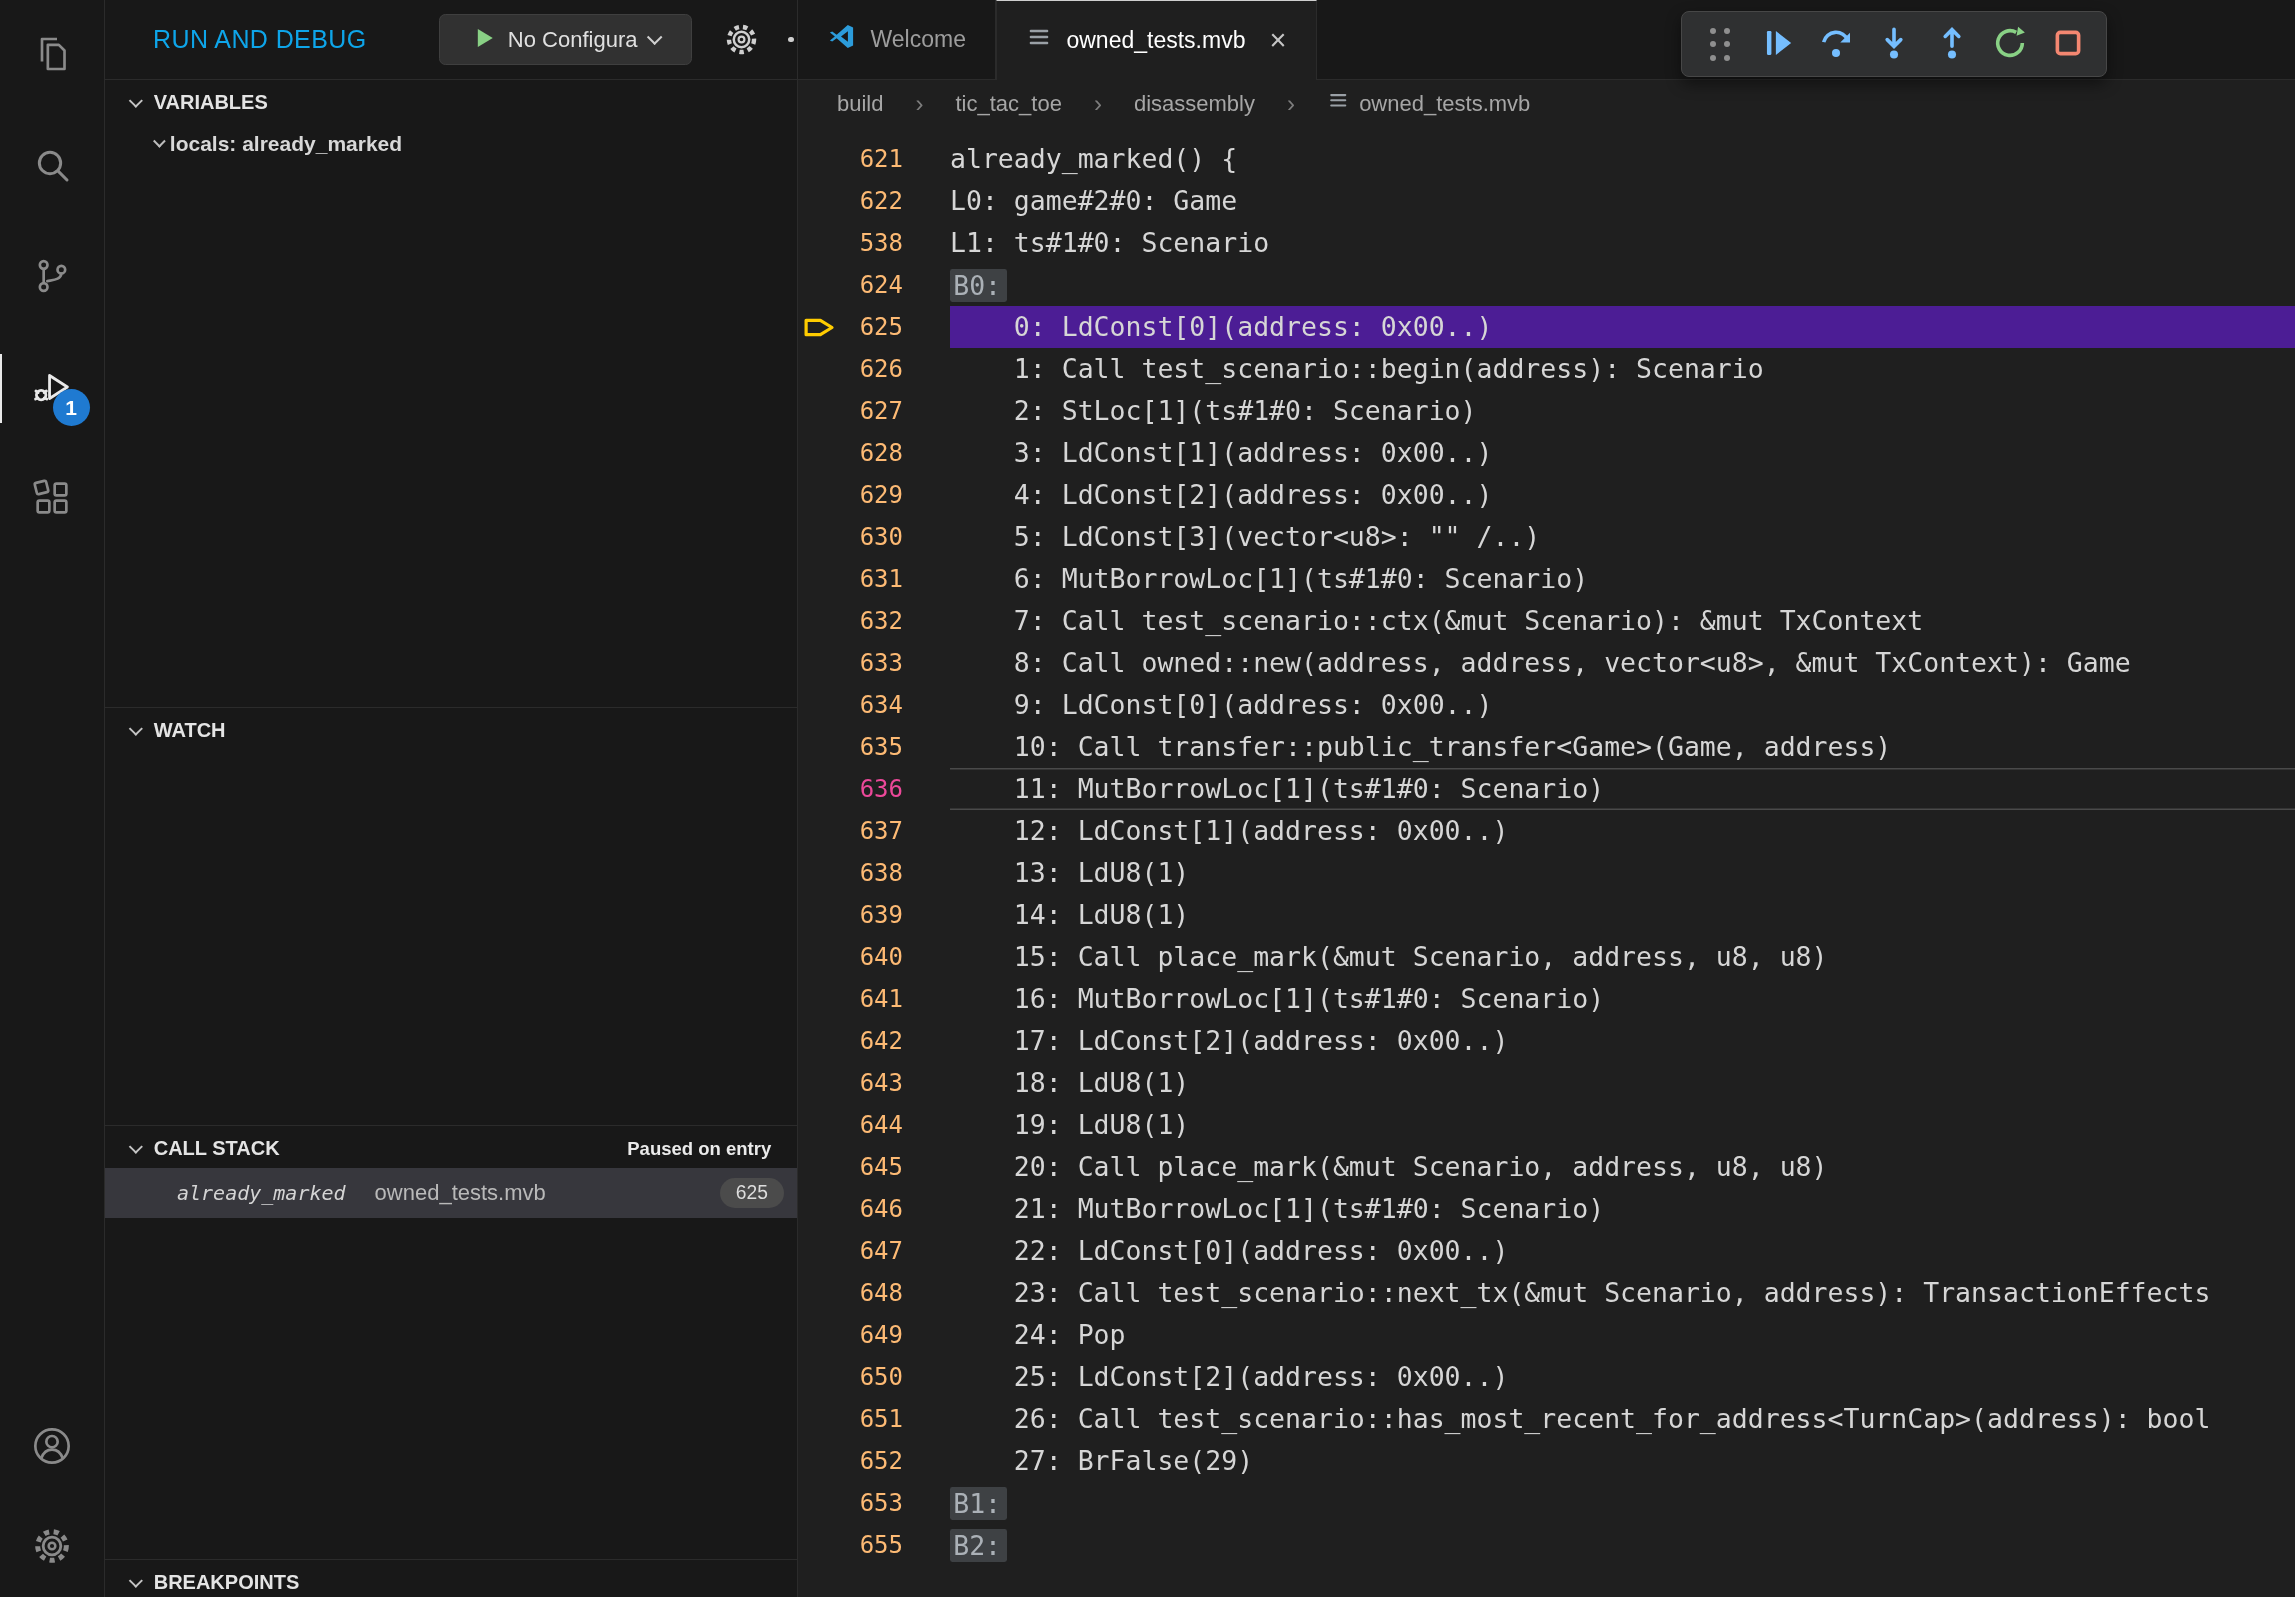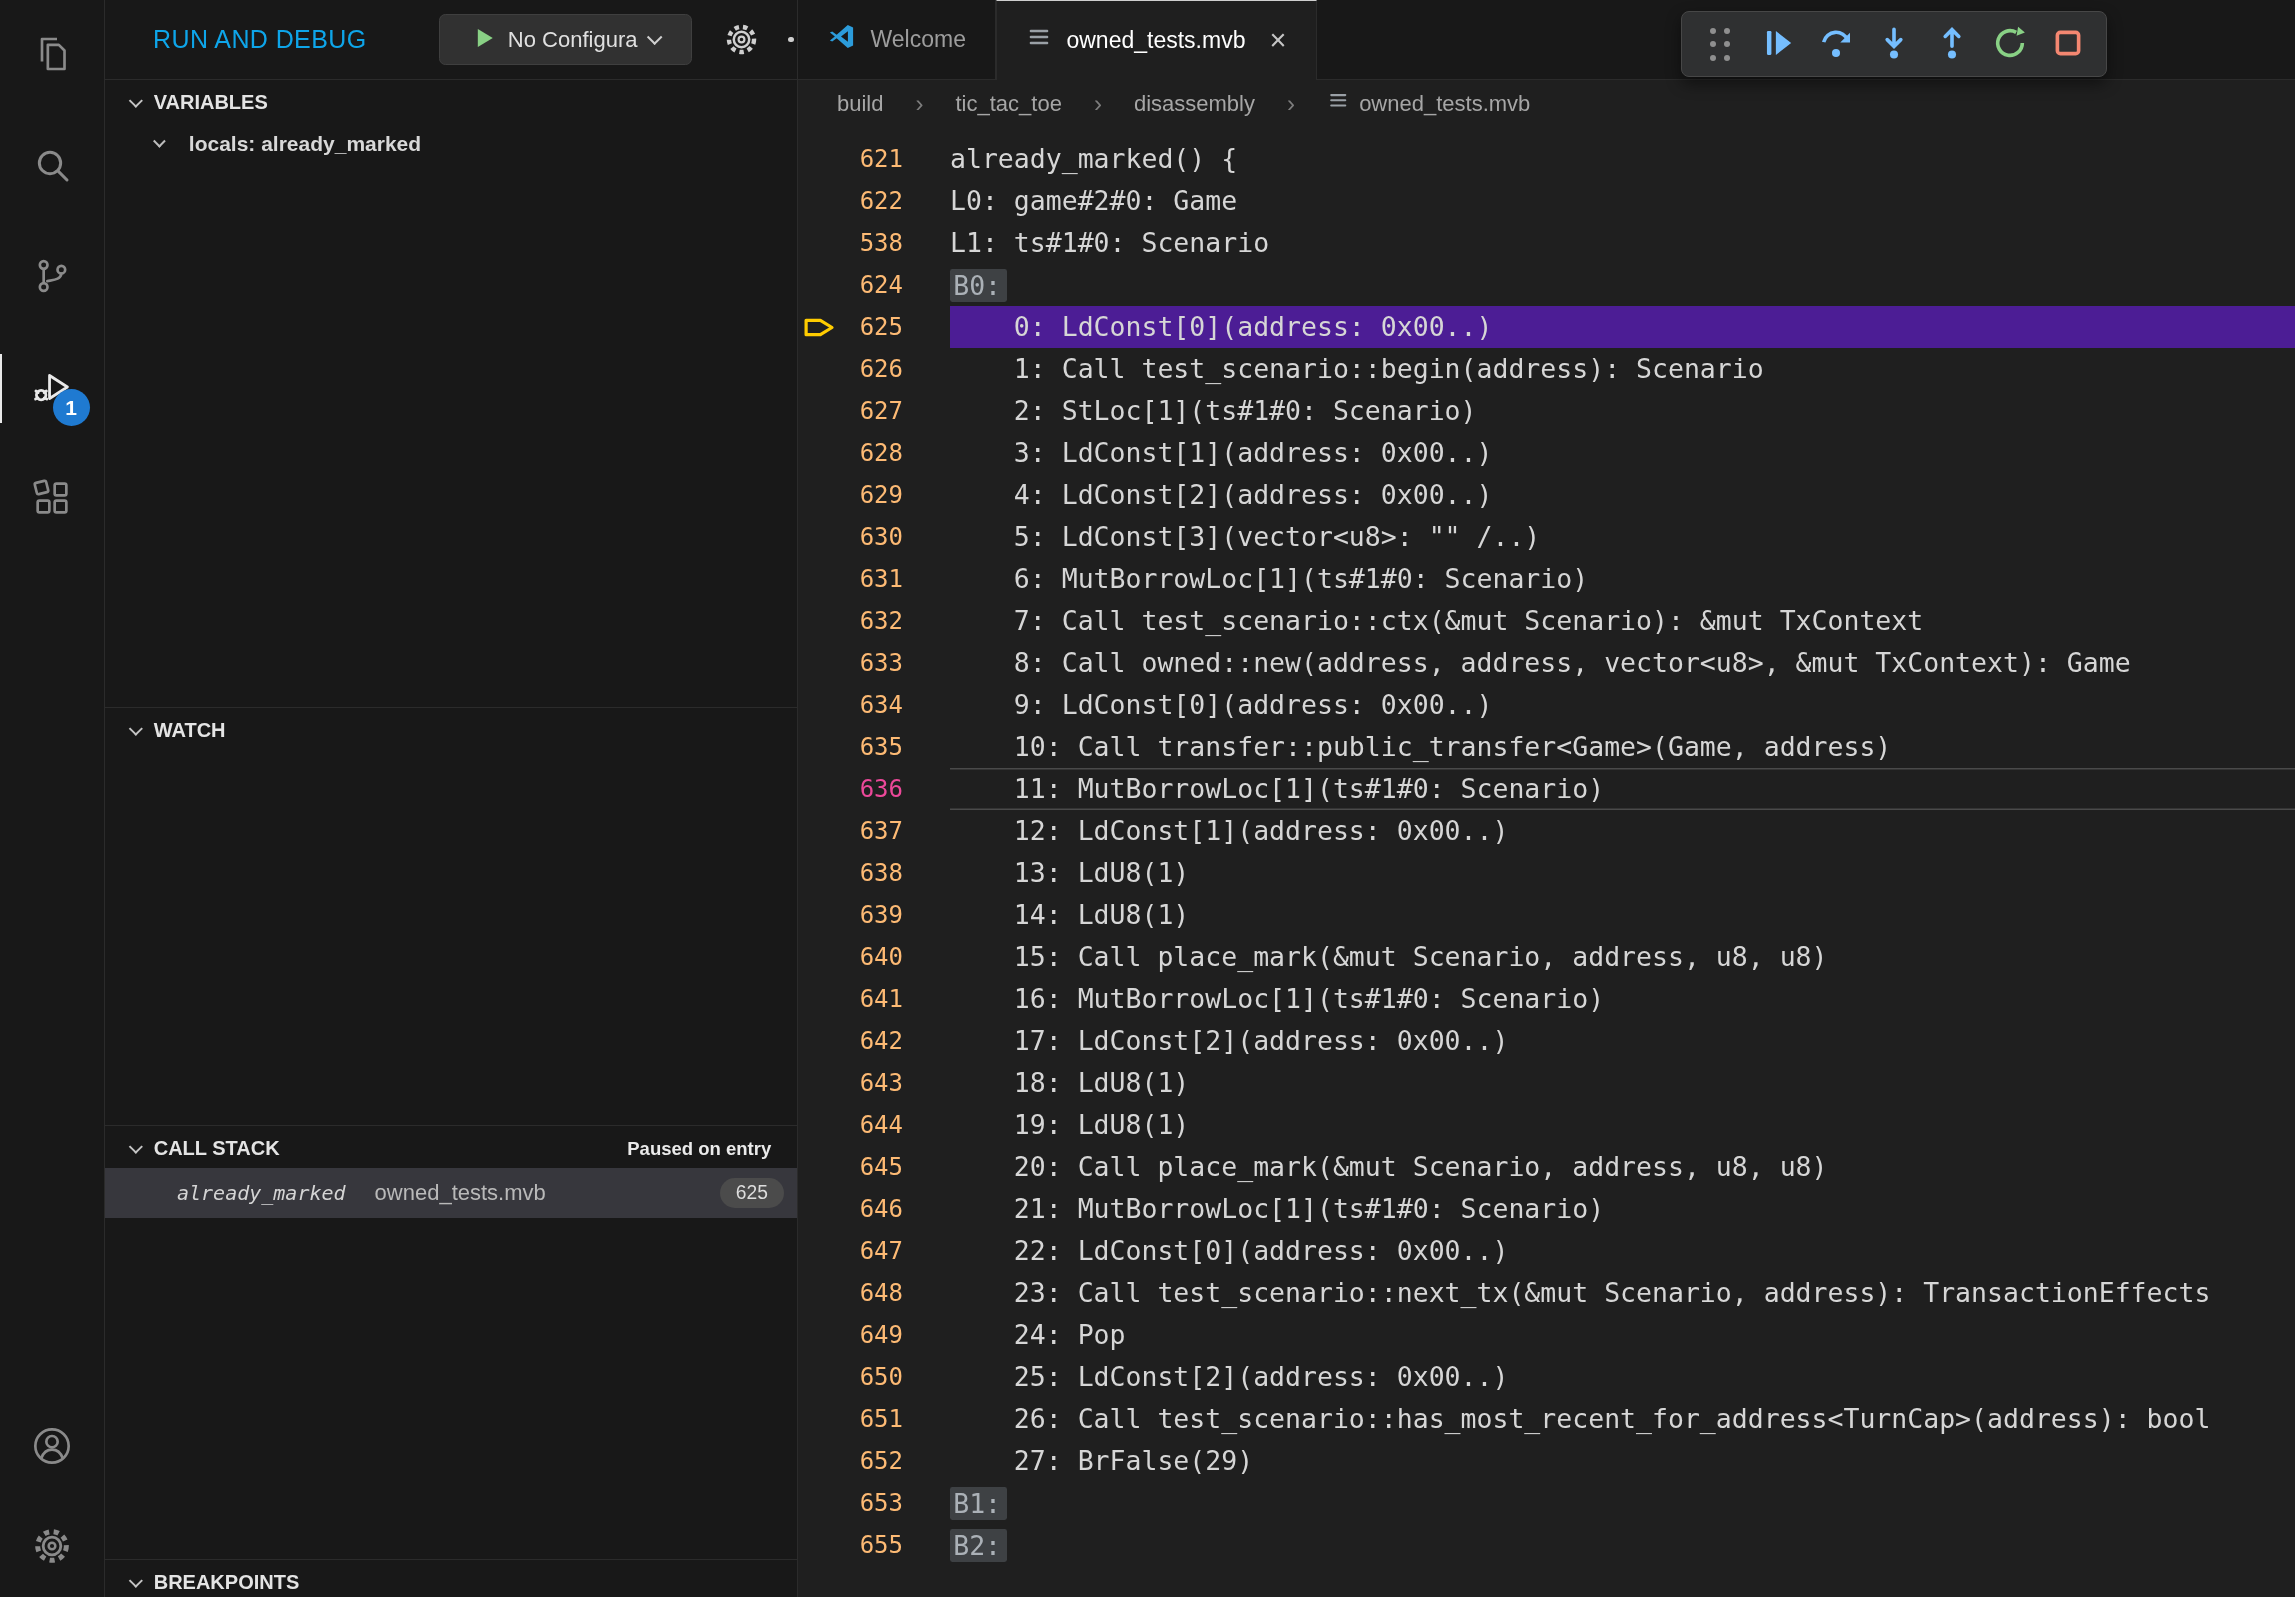--- a/index.html
+++ b/index.html
@@ -67,21 +67,21 @@
   .panel.watch { height:418px; flex:0 0 418px; border-top:0.8px solid #2b2b2b; }
   .panel.callstack { height:434px; flex:0 0 434px; border-top:0.8px solid #2b2b2b; }
   .panel.breakpoints { flex:1; border-top:0.8px solid #2b2b2b; }
   .panel-header {
     display:flex; align-items:center; gap:13px; padding:11.3px 14.5px 8px 26px;
     font-size:20px; font-weight:bold; color:#e4e4e4; cursor:pointer;
   }
   .panel-header .chev { width:9.7px; height:9.7px; border-width:2.1px; color:#c5c5c5; }
   .panel-status { margin-left:auto; font-size:18.5px; font-weight:bold; color:#eaeaea; padding-right:11.3px; }
   .scope-row {
-    display:flex; align-items:center; gap:25px; height:43px; padding-left:50px;
+    display:flex; align-items:center; gap:6px; height:43px; padding-left:50px;
     font-size:21px; font-weight:bold; color:#d8d8d8; cursor:pointer;
   }
   .scope-row .chev { width:8.8px; height:8.8px; border-width:2.1px; color:#bdbdbd; }
   .frame-row {
     height:50px; background:#37373d; display:flex; align-items:center;
     padding:0 13px 0 72px; gap:29px; cursor:pointer;
   }
   .frame-name { font-family:"DejaVu Sans Mono", monospace; font-style:italic; font-size:20px; color:#d4d4d4; }
   .frame-file { font-size:22px; color:#b9b9b9; }
   .frame-badge {

